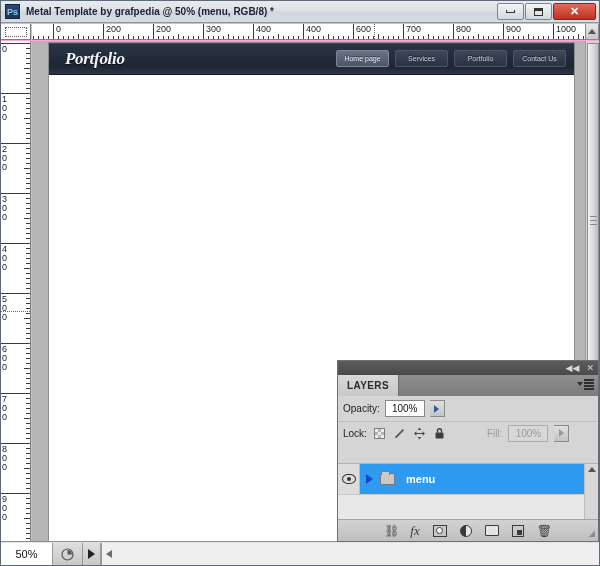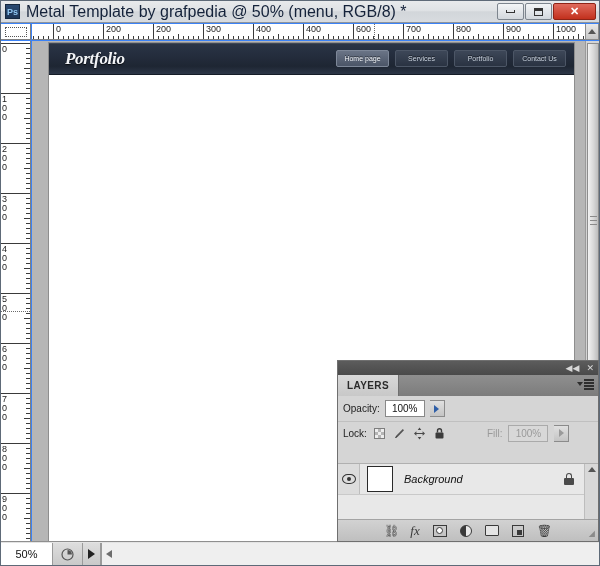--- a/index.html
+++ b/index.html
@@ -7,41 +7,41 @@
     width: 600px; height: 566px;
     font-family: "Liberation Sans", sans-serif;
     overflow: hidden;
     background: #b8b8b8;
   }
 
   
   #app {
     position: relative;
     width: 600px; height: 566px;
-    background: #3b82f6;
+    background: #f9a8d4;
     border: 1px solid #5e6a78;
   }
 
   
   #titlebar {
     position: absolute; left: 0; top: 0; width: 598px; height: 22px;
     background: linear-gradient(to bottom, #e8eaec 0%, #dfe2e5 45%, #d2d6da 52%, #d8dbdf 100%);
     border-bottom: 1px solid #8d949c;
     display: flex; align-items: center;
   }
   #ps-logo {
     width: 15px; height: 15px; margin-left: 4px; margin-right: 6px;
     background: linear-gradient(to bottom, #2a4a72, #1d3556);
     border: 1px solid #16283f;
     color: #8fc6f0; font-size: 9px; font-weight: bold;
     display: flex; align-items: center; justify-content: center;
     font-family: "Liberation Sans", sans-serif;
   }
   #title-text {
-    font-size: 16px; color: #14223a; font-weight: normal;
+    font-size: 10px; color: #14223a; font-weight: bold;
     white-space: nowrap;
   }
   .win-btns { position: absolute; right: 3px; top: 2px; display: flex; gap: 1px; }
   .win-btn {
     width: 27px; height: 17px;
     background: linear-gradient(to bottom, #f3f5f7, #d3d8dd);
     border: 1px solid #7d858e; border-radius: 2px;
     display: flex; align-items: center; justify-content: center;
   }
   .win-btn.close {
@@ -732,34 +732,31 @@
       <span class="small-lbl dim" style="margin-left:34px;">Fill:</span>
       <span class="num-field dim-f">100%</span>
       <span class="stepper dim-s">
         <i class="arr-right-sm"></i>
       </span>
     </div>
 
     <div id="layer-list">
       <div id="layer-rows">
 
-
-        <div class="layer-row">
+        <div class="layer-row selected">
           <span class="eye-cell">
             <span class="eye">
                 <i></i>
               </span>
           </span>
-          <span class="thumb-bg"></span>
-          <span class="layer-name bg">Background</span>
-          <span class="lock-badge">
-            <i class="shackle"></i>
-              <i class="body"></i>
-          </span>
+          <span class="expand-tri"></span>
+          <span class="folder-ico"></span>
+          <span class="layer-name sel">menu</span>
         </div>
+
 
       </div>
       <div id="layer-scroll">
         <span class="arr-up"></span>
       </div>
     </div>
 
     <div id="panel-footer">
       <span class="f-ico ico-link">⛓</span>
       <span class="f-ico" style="font-family:'Liberation Serif',serif;font-style:italic;font-size:13px;">fx</span>

